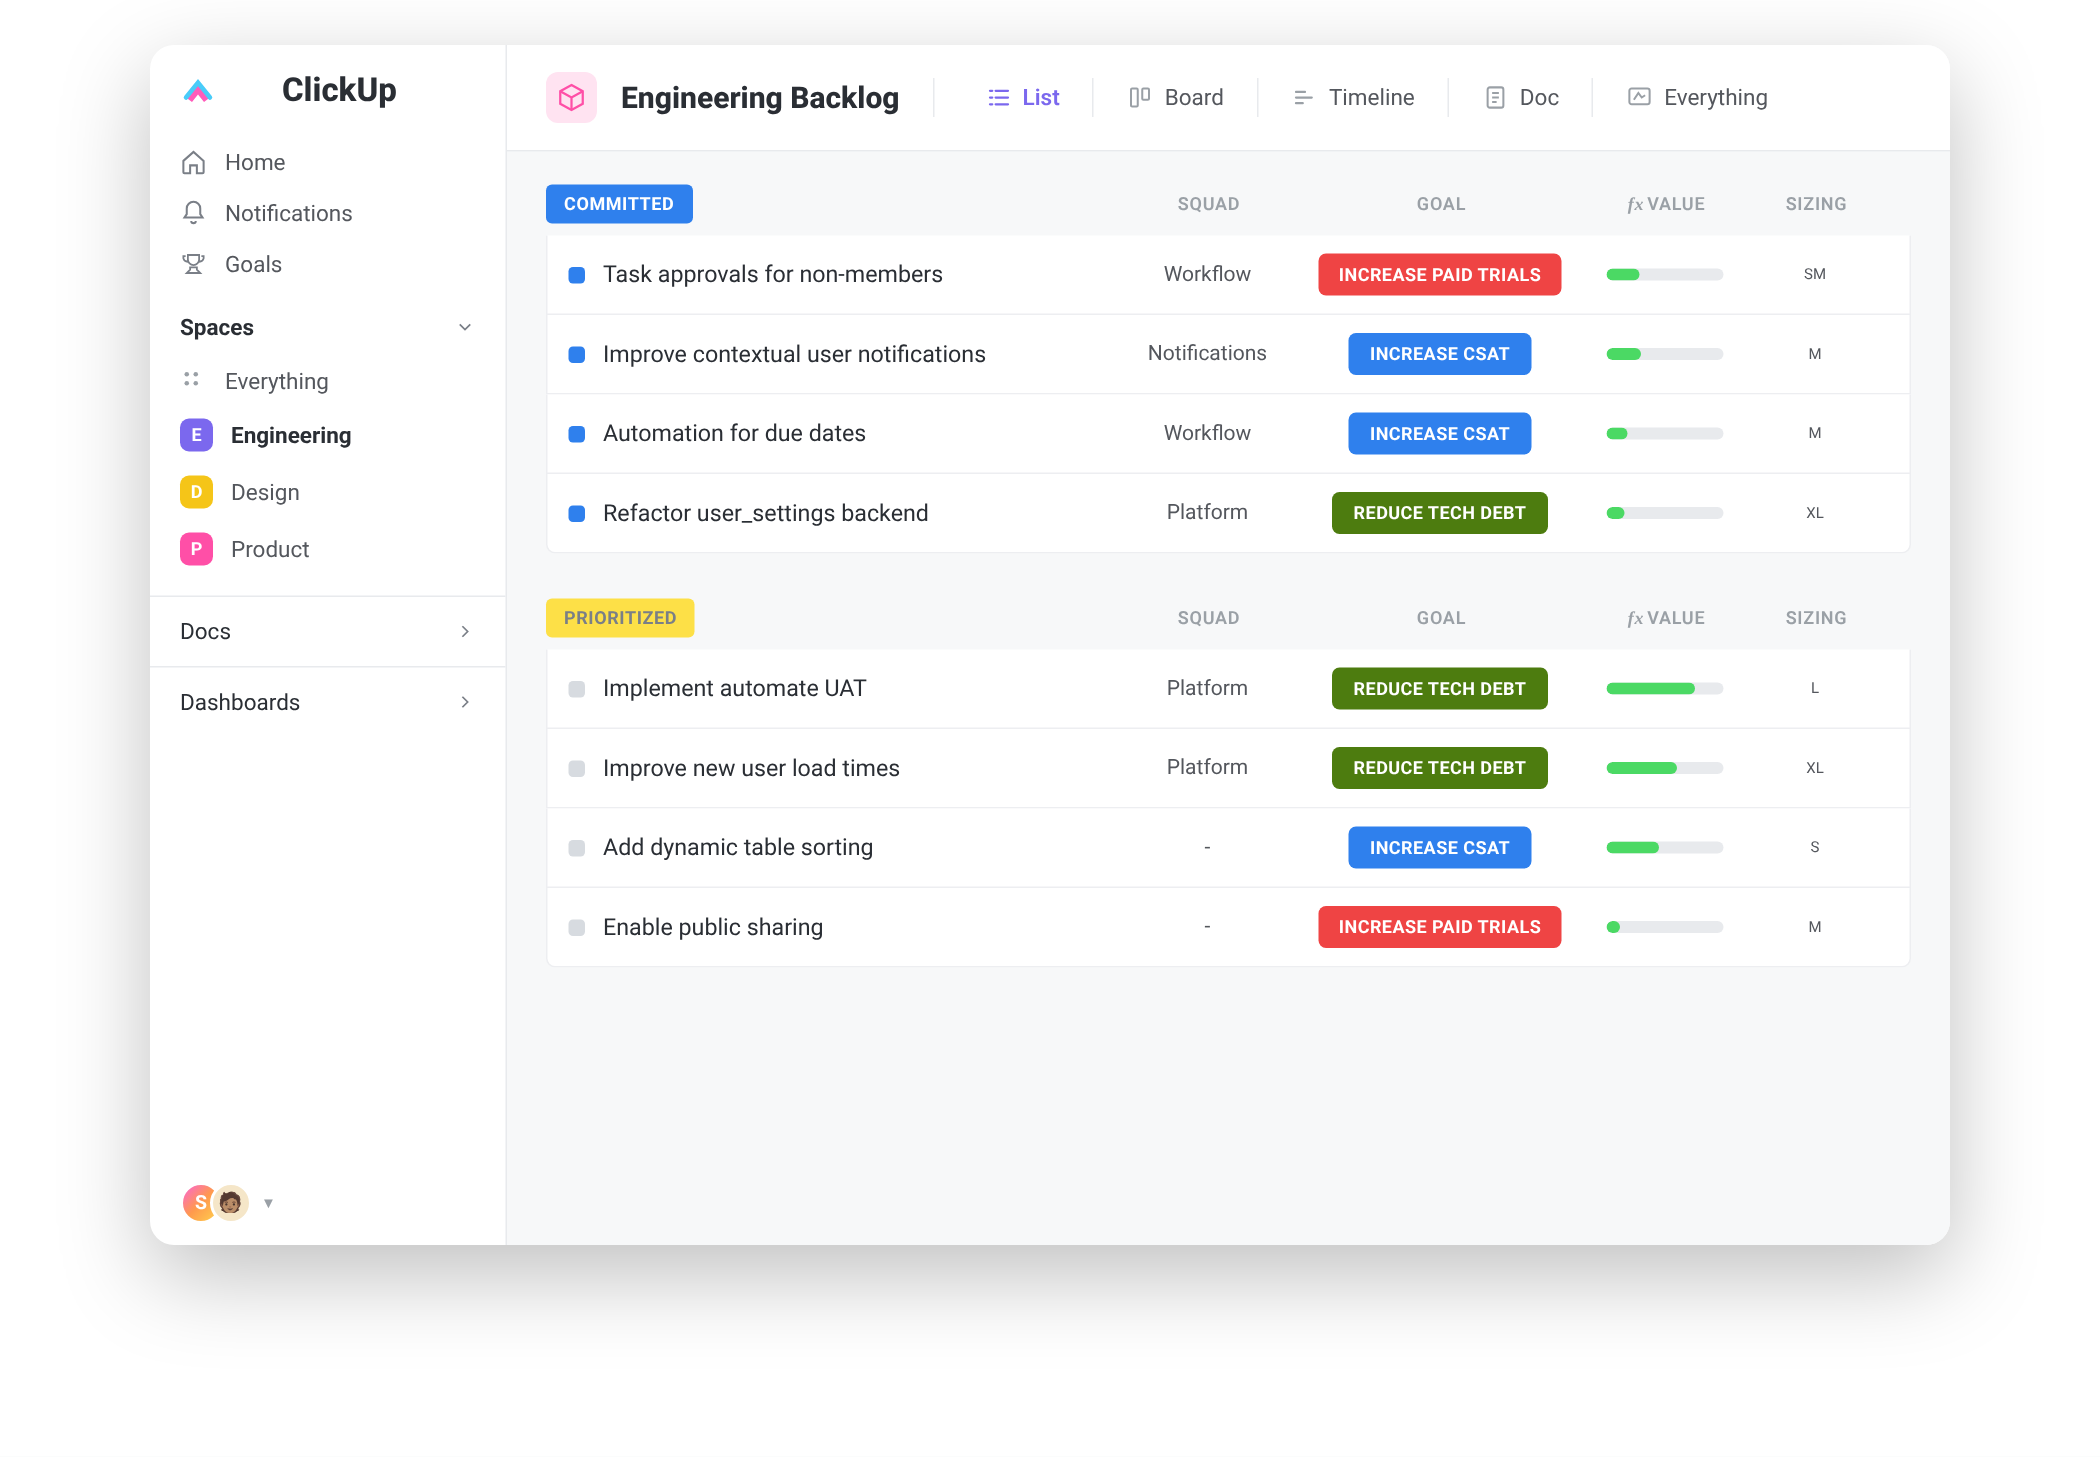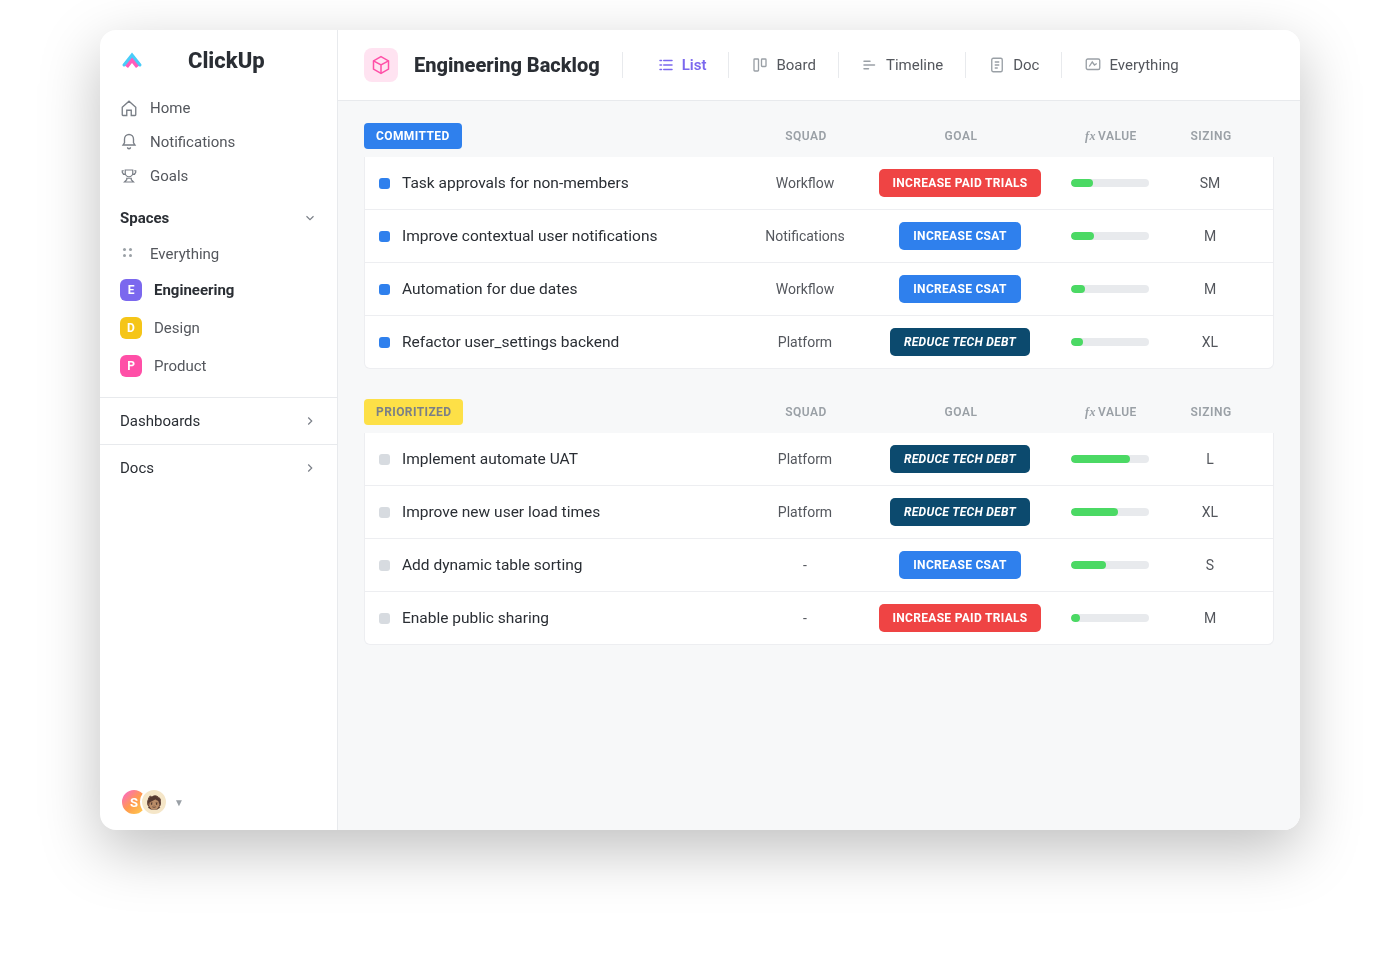--- a/index.html
+++ b/index.html
@@ -121,27 +121,27 @@
 .sq.blue { background:#2f80ed; }
 .sq.grey { background:#d7dbe0; }
 .squad { text-align:center;font-size:14px;color:#54575d; }
 .goal-wrap { display:flex;justify-content:center; }
 .goal {
   padding:7px 14px;border-radius:5px;font-size:12px;font-weight:700;
   letter-spacing:.3px;color:#fff;white-space:nowrap;
 }
 .g-green { background:#ef4444; }
 .g-blue  { background:#2f80ed; }
-.g-yellow{ background:#0c4a6e;color:#fff;font-style:italic; }
+.g-yellow{ background:#4d7c0f;color:#fff; }
 .value-wrap { display:flex;justify-content:center; }
 .value-bar {
   width:78px;height:8px;border-radius:4px;background:#e8eaed;overflow:hidden;
 }
 .value-fill { height:100%;background:#4bd964;border-radius:4px; }
-.sizing { text-align:center;font-size:14px;color:#54575d; }
+.sizing { text-align:center;font-size:10px;color:#54575d; }
 </style>
 </head>
 <body>
 
 <div class="app">
 
   <aside class="sidebar">
     <div class="logo-row">
       <span class="logo-mark">
         <svg width="24" height="24" viewBox="0 0 24 24">
@@ -203,27 +203,27 @@
     </li>
         <li class="space-item ">
       <span class="space-badge" style="background:#ff4fa7">P</span>
       <span>Product</span>
     </li>
       </ul>
 
     <div style="height:12px"></div>
     <div id="side-links">
         <div class="side-link">
-      <span>Dashboards</span>
+      <span>Docs</span>
       <svg width="14" height="14" viewBox="0 0 24 24">
             <path d="M9 6l6 6-6 6" fill="none" stroke="#7a7f87" stroke-width="2"></path>
           </svg>
     </div>
         <div class="side-link">
-      <span>Docs</span>
+      <span>Dashboards</span>
       <svg width="14" height="14" viewBox="0 0 24 24">
             <path d="M9 6l6 6-6 6" fill="none" stroke="#7a7f87" stroke-width="2"></path>
           </svg>
     </div>
       </div>
 
     <div class="spacer"></div>
 
     <div class="avatars">
       <div class="av s">S</div>

